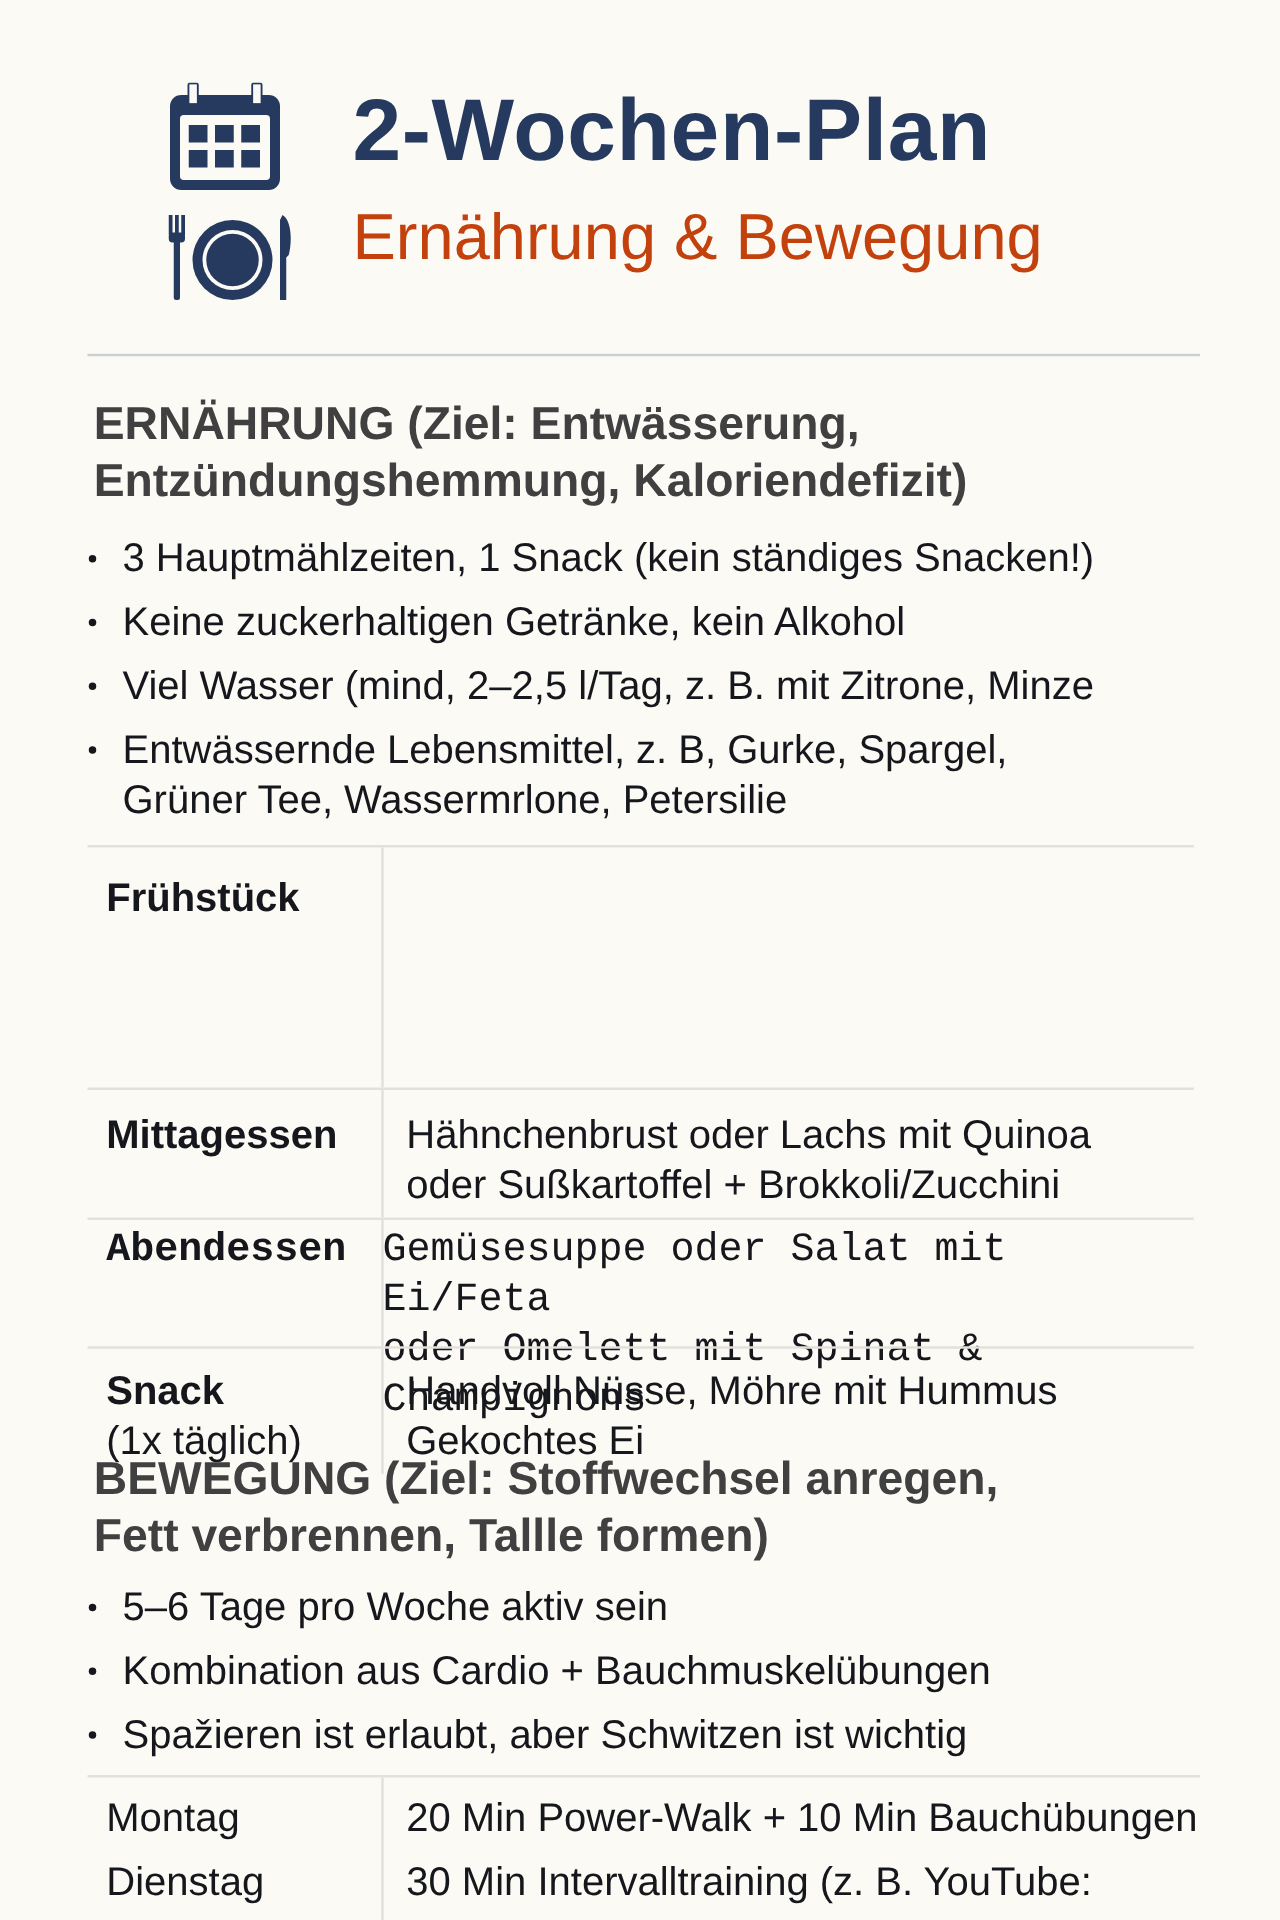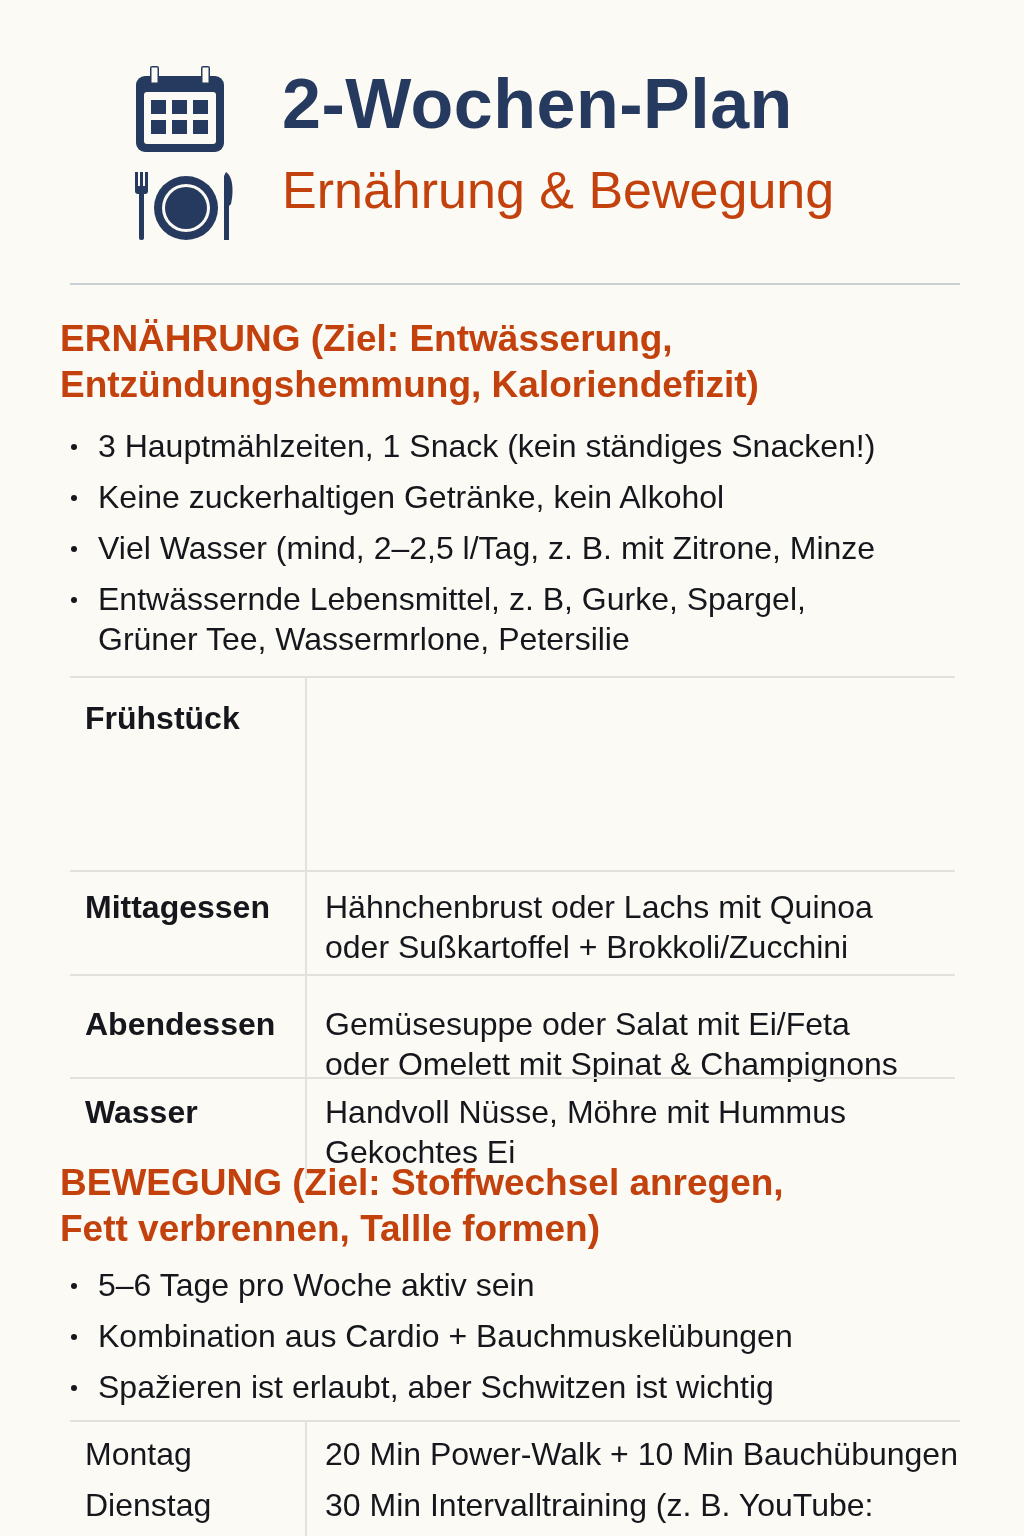--- a/index.html
+++ b/index.html
@@ -58,24 +58,24 @@
     .divider {
       position: absolute;
       left: 70px;
       top: 283px;
       width: 890px;
       height: 2px;
       background: #c9d0d3;
     }
     .section-heading {
       position: absolute;
-      left: 60px;
+      left: 75px;
       font-size: 37px;
       line-height: 46px;
-      color: #c2410c;
+      color: #404040;
       margin: 0;
     }
     .section-heading .strong {
       font-weight: bold;
     }
     .bullets {
       position: absolute;
       left: 69px;
       margin: 0;
       padding: 0;
@@ -217,30 +217,31 @@
   <div class="meal-row" style="height:194px; padding-top:20px; box-sizing:border-box;">
     <div class="vline"></div>
     <div class="label-cell"><span>Frühstück</span></div>
   </div>
   <div class="meal-row" style="height:104px; padding-top:15px; box-sizing:border-box;">
     <div class="vline"></div>
     <div class="label-cell"><span>Mittagessen</span></div>
     <div class="value-cell">Hähnchenbrust oder Lachs mit Quinoa
 oder Sußkartoffel + Brokkoli/Zucchini</div>
   </div>
-  <div class="meal-row" style="height:103px; padding-top:28px; box-sizing:border-box;">
+  <div class="meal-row" style="height:103px; padding-top:4px; box-sizing:border-box;font-family:Liberation Mono, monospace;">
     <div class="vline"></div>
     <div class="label-cell"><span>Abendessen</span></div>
     <div class="value-cell">Gemüsesuppe oder Salat mit Ei/Feta
 oder Omelett mit Spinat &amp; Champignons</div>
   </div>
   <div class="meal-row" style="height:102px; padding-top:13px; box-sizing:border-box;">
     <div class="vline"></div>
     <div class="label-cell">
-      <span>Wasser</span>
+      <span>Snack</span>
+      <span class="sub">(1x täglich)</span>
     </div>
     <div class="value-cell">Handvoll Nüsse, Möhre mit Hummus
 Gekochtes Ei</div>
   </div>
 </div>
 
 <h2 class="section-heading" style="top:1160px;">
   <span class="strong">BEWEGUNG</span><span> (Ziel: Stoffwechsel anregen,</span><br>
   <span>Fett verbrennen, Tallle formen)</span>
 </h2>

